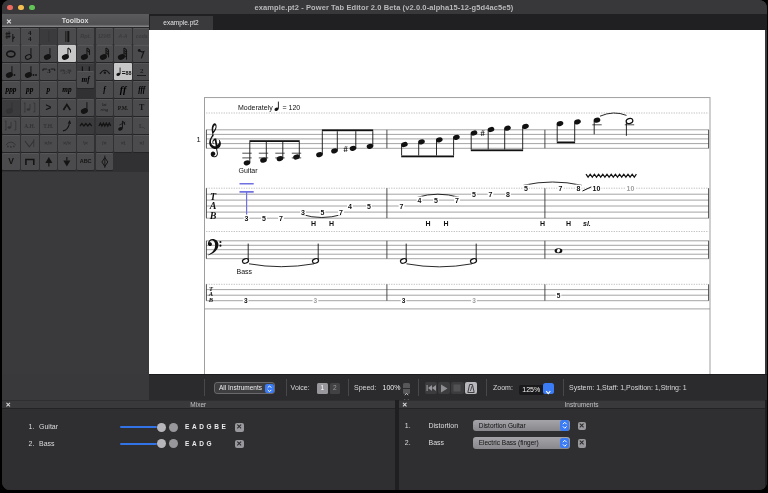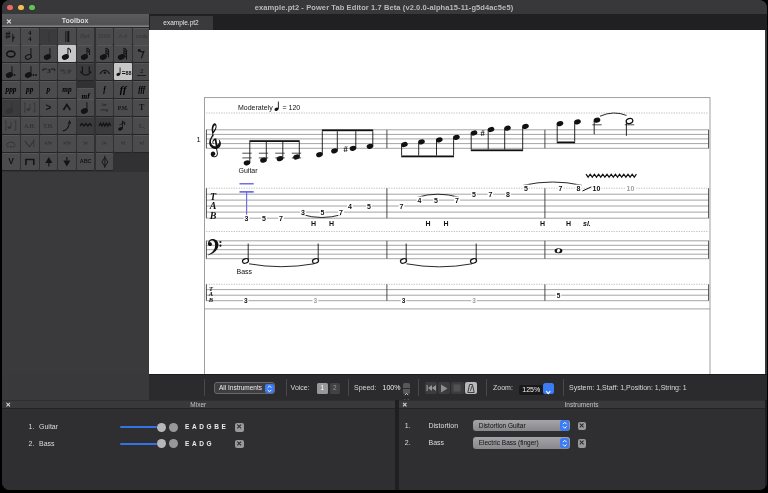--- a/index.html
+++ b/index.html
@@ -25,21 +25,21 @@
 .prow { position:absolute; font-size:7px; color:#dcdcde; }
 .xbtn { position:absolute; width:8.5px; height:8.5px; background:#98989d; border-radius:2px; color:#2a2a2a; font-size:7px; line-height:8.5px; text-align:center; font-weight:bold;}
 .dd { position:absolute; width:97px; height:11.6px; background:linear-gradient(#a4a4a9,#87878c); border-radius:3px; color:#111; font-size:6.5px; line-height:11.6px; padding-left:6px; }
 .dd .sp { position:absolute; right:0.5px; top:0.5px; width:9.5px; height:10.6px; background:#3b7cf6; border-radius:2.5px; }
 </style></head><body>
 <div id="win">
 <div id="titlebar">
   <div class="tl" style="left:5.6px;background:#ec6a5e;"></div>
   <div class="tl" style="left:16.6px;background:#f4bf4f;"></div>
   <div class="tl" style="left:27.6px;background:#61c454;"></div>
-  <div id="title">example.pt2 - Power Tab Editor 1.7 Beta (v2.0.0-alpha15-11-g5d4ac5e5)</div>
+  <div id="title">example.pt2 - Power Tab Editor 2.0 Beta (v2.0.0-alpha15-12-g5d4ac5e5)</div>
 </div>
 <div id="toolbox">
   <div id="tbhead"><span class="x">✕</span>Toolbox</div>
   <div style="position:absolute;left:0;top:13.5px;width:148px;height:144.5px;background:#313134;"></div>
 
 <div class="tb" style="left:0.7px;top:13.5px;background:#4b4b4d;">
         <svg width="18" height="17" viewBox="0 0 18 17">
           <g stroke="#141414" fill="none">
             <line x1="5" y1="4" x2="5" y2="11" stroke-width="0.9"></line>
             <line x1="7.2" y1="3.2" x2="7.2" y2="10.2" stroke-width="0.9"></line>
@@ -195,21 +195,21 @@
       </div>
 <div class="tb" style="left:19.4px;top:67.2px;background:#4b4b4d;">
         <span style="font-size:7.3px;color:#000;font-style:italic;font-family:'Liberation Serif',serif;font-weight:bold;">pp</span>
       </div>
 <div class="tb" style="left:38.0px;top:67.2px;background:#4b4b4d;">
         <span style="font-size:7.3px;color:#000;font-style:italic;font-family:'Liberation Serif',serif;font-weight:bold;">p</span>
       </div>
 <div class="tb" style="left:56.7px;top:67.2px;background:#4b4b4d;">
         <span style="font-size:7.3px;color:#000;font-style:italic;font-family:'Liberation Serif',serif;font-weight:bold;">mp</span>
       </div>
-<div class="tb" style="left:75.3px;top:74px;background:#4b4b4d;">
+<div class="tb" style="left:75.3px;top:57px;background:#4b4b4d;">
         <span style="font-size:7.3px;color:#000;font-style:italic;font-family:'Liberation Serif',serif;font-weight:bold;">mf</span>
       </div>
 <div class="tb" style="left:94.0px;top:67.2px;background:#4b4b4d;">
         <span style="font-size:7.3px;color:#000;font-style:italic;font-family:'Liberation Serif',serif;font-weight:bold;">f</span>
       </div>
 <div class="tb" style="left:112.7px;top:67.2px;background:#4b4b4d;">
         <span style="font-size:10px;color:#000;font-style:italic;font-family:'Liberation Serif',serif;font-weight:bold;">ff</span>
       </div>
 <div class="tb" style="left:131.3px;top:67.2px;background:#4b4b4d;">
         <span style="font-size:7.3px;color:#000;font-style:italic;font-family:'Liberation Serif',serif;font-weight:bold;">fff</span>

